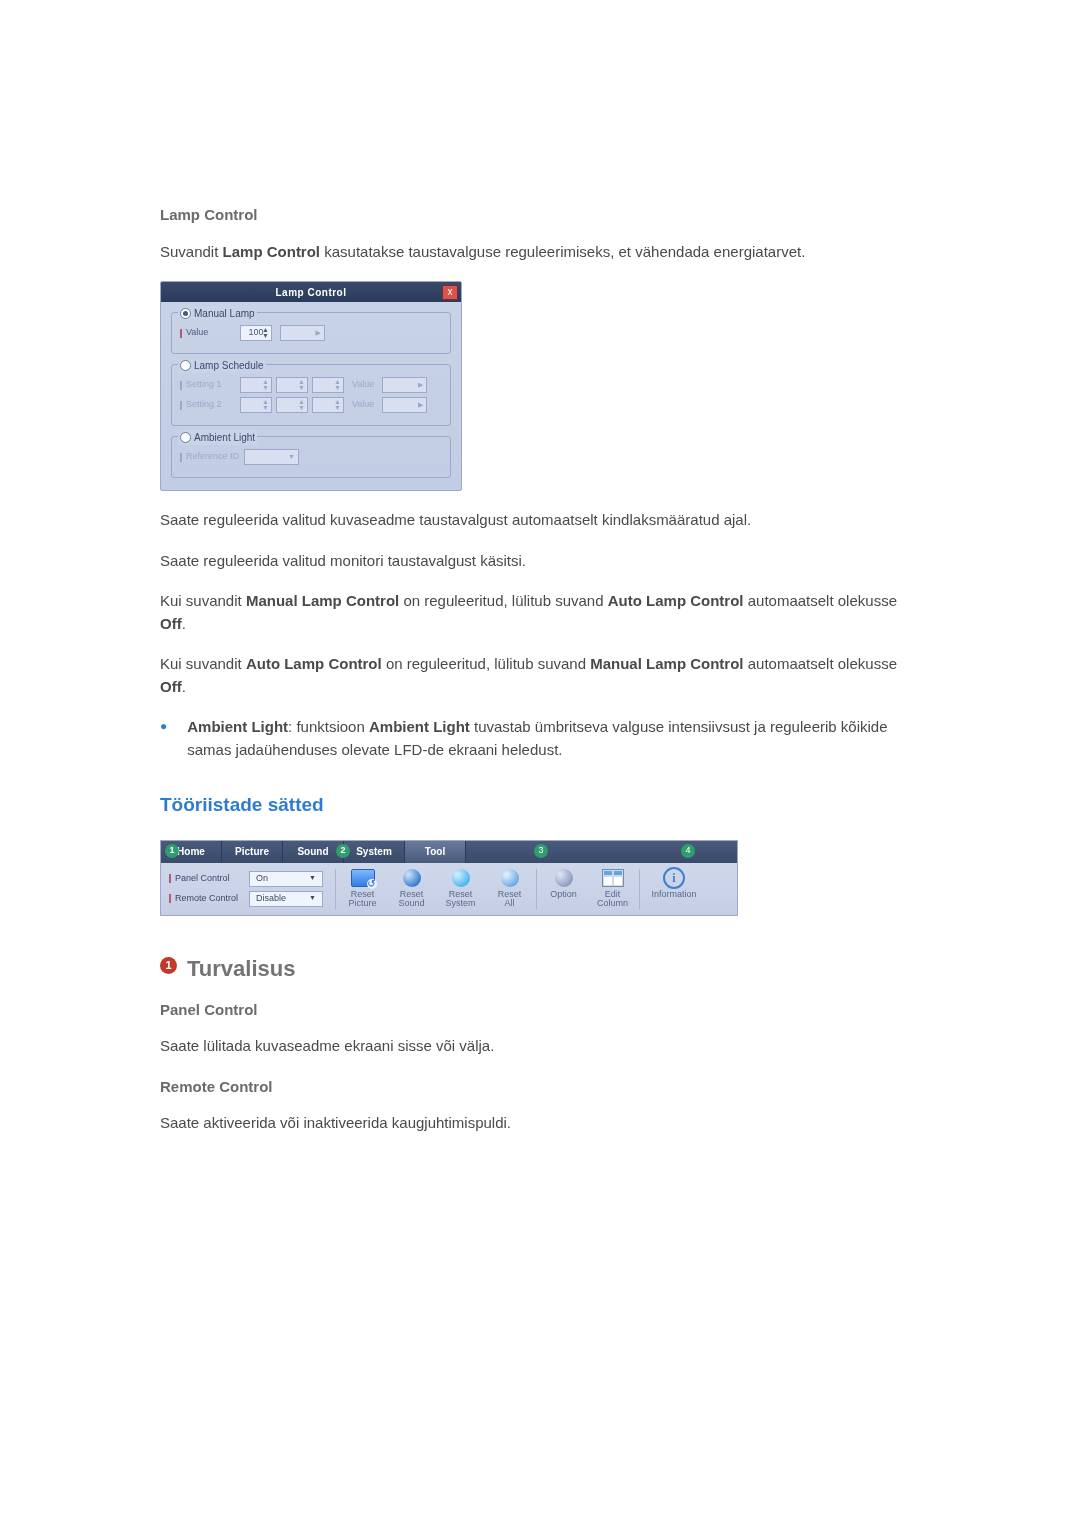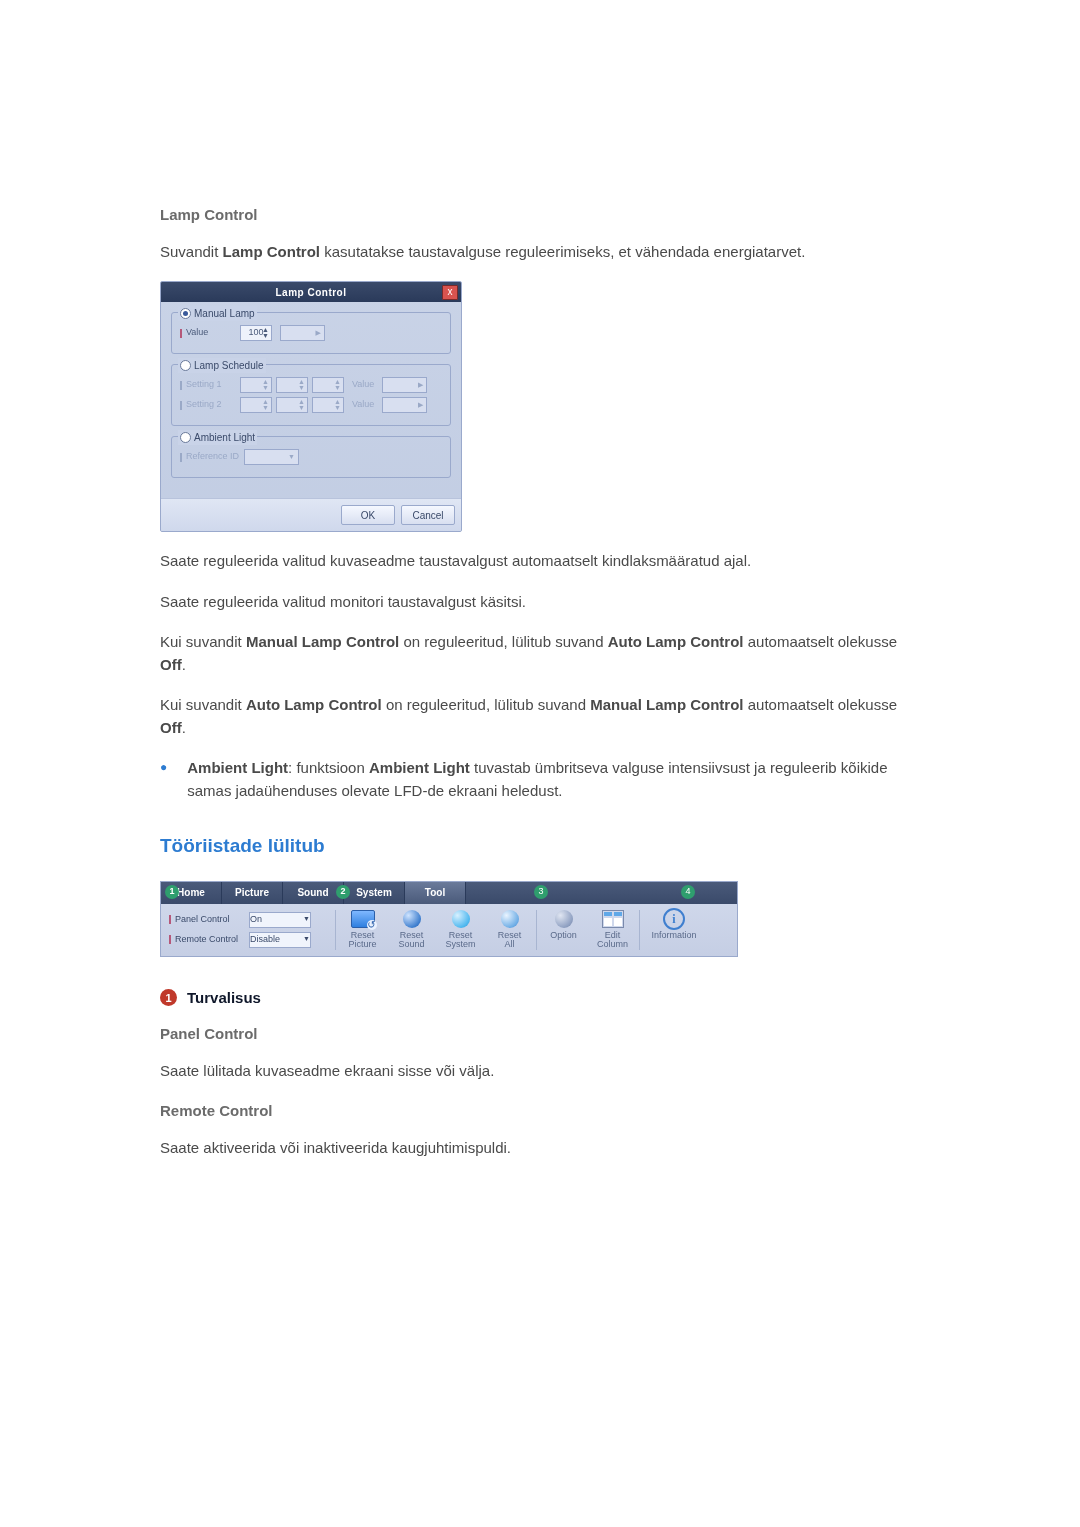--- a/index.html
+++ b/index.html
@@ -51,23 +51,24 @@
     width: 17px; height: 17px;
     border-radius: 50%;
     background: #c0392b;
     color: #fff;
     font-size: 11px;
     font-weight: bold;
     display: flex; align-items: center; justify-content: center;
     margin-right: 10px;
   }
   .num-title {
-    color: #0f172a;
-    font-size: 15px;
+    color: #737373;
+    font-size: 22px;
     font-weight: bold;
+    margin-top: 6px;
   }
 
   
   .dlg {
     width: 300px;
     border: 1px solid #9aa9cc;
     background: linear-gradient(#c9d3e7,#c2cde3);
     border-radius: 2px;
     margin: 0 0 18px 0;
     font-size: 10px;
@@ -90,21 +91,21 @@
     width: 14px; height: 13px;
     background: #d9534f;
     color: #fff;
     font-size: 10px;
     text-align: center;
     line-height: 12px;
     border: 1px solid #7a2a2a;
     border-radius: 1px;
     cursor: pointer;
   }
-  .dlg-body { padding: 10px 10px 10px 10px; }
+  .dlg-body { padding: 10px 10px 2px 10px; }
   .fldset {
     border: 1px solid #9aa9cc;
     border-radius: 3px;
     padding: 8px 8px 8px 8px;
     margin: 0 0 10px 0;
     position: relative;
   }
   .fldset-legend {
     position: absolute;
     top: -7px; left: 6px;
@@ -257,21 +258,21 @@
     font-size: 9px;
     display: flex; align-items: center;
   }
   .tb-select {
     width: 60px; height: 14px;
     background: #f0f4fc;
     border: 1px solid #9aa9cc;
     font-size: 9px;
     color: #3a4a6a;
     display: flex; align-items: center; justify-content: space-between;
-    padding: 0 0;
+    padding: 0 6px;
     cursor: pointer;
   }
   .tb-select .tri { font-size: 7px; color: #3a4a6a; }
   .tb-icon-btn {
     width: 45px;
     display: flex; flex-direction: column; align-items: center;
     font-size: 9px;
     color: #5a6a8a;
     padding: 2px 2px 0 2px;
     cursor: pointer;
@@ -444,24 +445,20 @@
           <div class="fld-label disabled">
               <span class="bar grey"></span>
               <span>Reference ID</span>
             </div>
           <div class="sel" style="width:50px;">
               <span class="tri">▼</span>
             </div>
         </div>
       </div>
     </div>
-    <div class="dlg-footer">
-      <div class="dlg-btn">OK</div>
-      <div class="dlg-btn">Cancel</div>
-    </div>
   </div>
 
   <p class="para">Saate reguleerida valitud kuvaseadme taustavalgust automaatselt kindlaksmääratud ajal.</p>
 
   <p class="para">Saate reguleerida valitud monitori taustavalgust käsitsi.</p>
 
   <p class="para">
     <span>Kui suvandit </span><b>Manual Lamp Control</b><span> on reguleeritud, lülitub suvand </span><b>Auto Lamp Control</b><span> automaatselt olekusse </span><b>Off</b>.
   </p>
 
@@ -469,21 +466,21 @@
     <span>Kui suvandit </span><b>Auto Lamp Control</b><span> on reguleeritud, lülitub suvand </span><b>Manual Lamp Control</b><span> automaatselt olekusse </span><b>Off</b>.
   </p>
 
   <div class="bullet-row">
     <span class="bullet-dot">●</span>
     <div class="bullet-text">
       <b>Ambient Light</b><span>: funktsioon </span><b>Ambient Light</b><span> tuvastab ümbritseva valguse intensiivsust ja reguleerib kõikide samas jadaühenduses olevate LFD-de ekraani heledust.</span>
     </div>
   </div>
 
-  <div class="section-title">Tööriistade lülitub</div>
+  <div class="section-title">Tööriistade sätted</div>
 
   <div class="tb">
     <div class="tb-tabs">
       <div class="tb-tab">
         <span>Home</span>
         <div class="mark" style="left:4px;">1</div>
       </div>
       <div class="tb-tab">Picture</div>
       <div class="tb-tab">
         <span>Sound</span>

